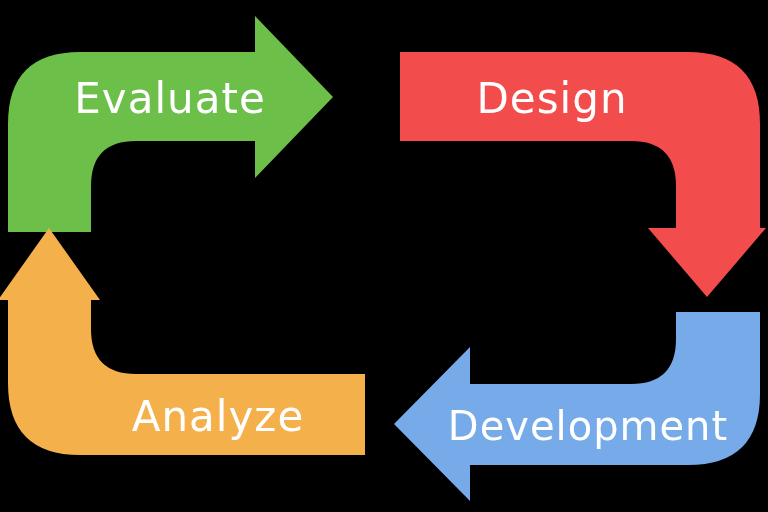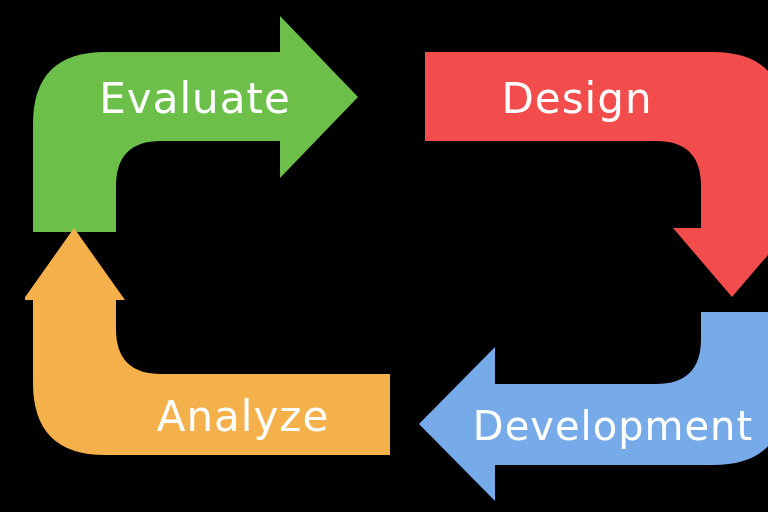--- a/index.html
+++ b/index.html
@@ -8,21 +8,20 @@
     width: 768px;
     height: 512px;
     background: #000000;
     overflow: hidden;
     font-family: "DejaVu Sans", "Liberation Sans", sans-serif;
   }
   .canvas {
     position: relative;
     width: 664px;
     height: 512px;
-    padding-left: 25px;
   }
   svg { display: block; }
   text {
     font-family: "DejaVu Sans", "Liberation Sans", sans-serif;
     font-weight: 500;
     letter-spacing: 1px;
   }
 </style>
 </head>
 <body>

